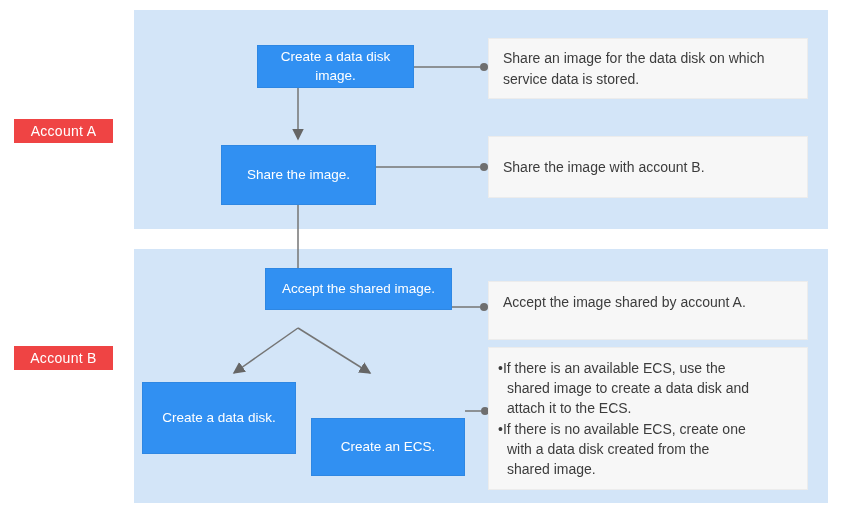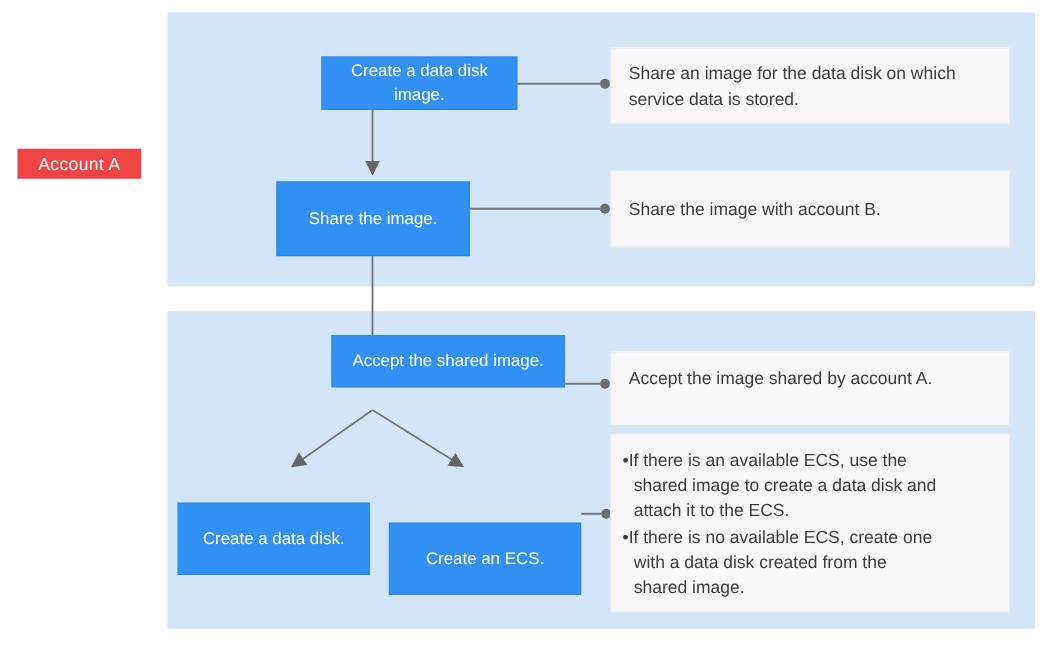--- a/index.html
+++ b/index.html
@@ -22,21 +22,21 @@
   .node {
     position:absolute; background:#3190f2; color:#ffffff; z-index:10;
     border:1px solid rgba(0,0,0,0.06); box-sizing:border-box;
     font-size:13.5px; line-height:1.35; text-align:center;
     display:flex; align-items:center; justify-content:center;
     padding:0 11px;
   }
   .n1 { left:221px; top:45px;  width:157px; height:43px;margin-left:36px; }
   .n2 { left:221px; top:145px; width:155px; height:60px; }
   .n3 { left:221px; top:268px; width:187px; height:42px;margin-left:44px; }
-  .n4 { left:142px; top:402px; width:154px; height:58px; }
+  .n4 { left:142px; top:382px; width:154px; height:72px; }
   .n5 { left:311px; top:382px; width:154px; height:58px;margin-top:36px; }
 
   .desc {
     position:absolute; background:#f7f7f7; border:1px solid #ececec;
     box-sizing:border-box; color:#3c3c3c; z-index:10;
     font-size:14px; line-height:1.45;
     display:flex; align-items:center;
   }
   .d1 { left:488px; top:38px;  width:320px; height:61px;  padding:0 10px 0 14px; }
   .d2 { left:488px; top:136px; width:320px; height:62px;  padding:0 28px 0 14px; }
@@ -80,20 +80,23 @@
     <line x1="376" y1="307" x2="480" y2="307"></line>
     <circle cx="484" cy="307" r="4"></circle>
 
     <line x1="465" y1="411" x2="481" y2="411"></line>
     <circle cx="485" cy="411" r="4"></circle>
   </svg>
 
   <div class="account-label acct-a">
     <span>Account A</span>
   </div>
+  <div class="account-label acct-b">
+    <span>Account B</span>
+  </div>
 
   <div class="node n1">
     <span>Create a data disk image.</span>
   </div>
   <div class="node n2">
     <span>Share the image.</span>
   </div>
   <div class="node n3">
     <span>Accept the shared image.</span>
   </div>

